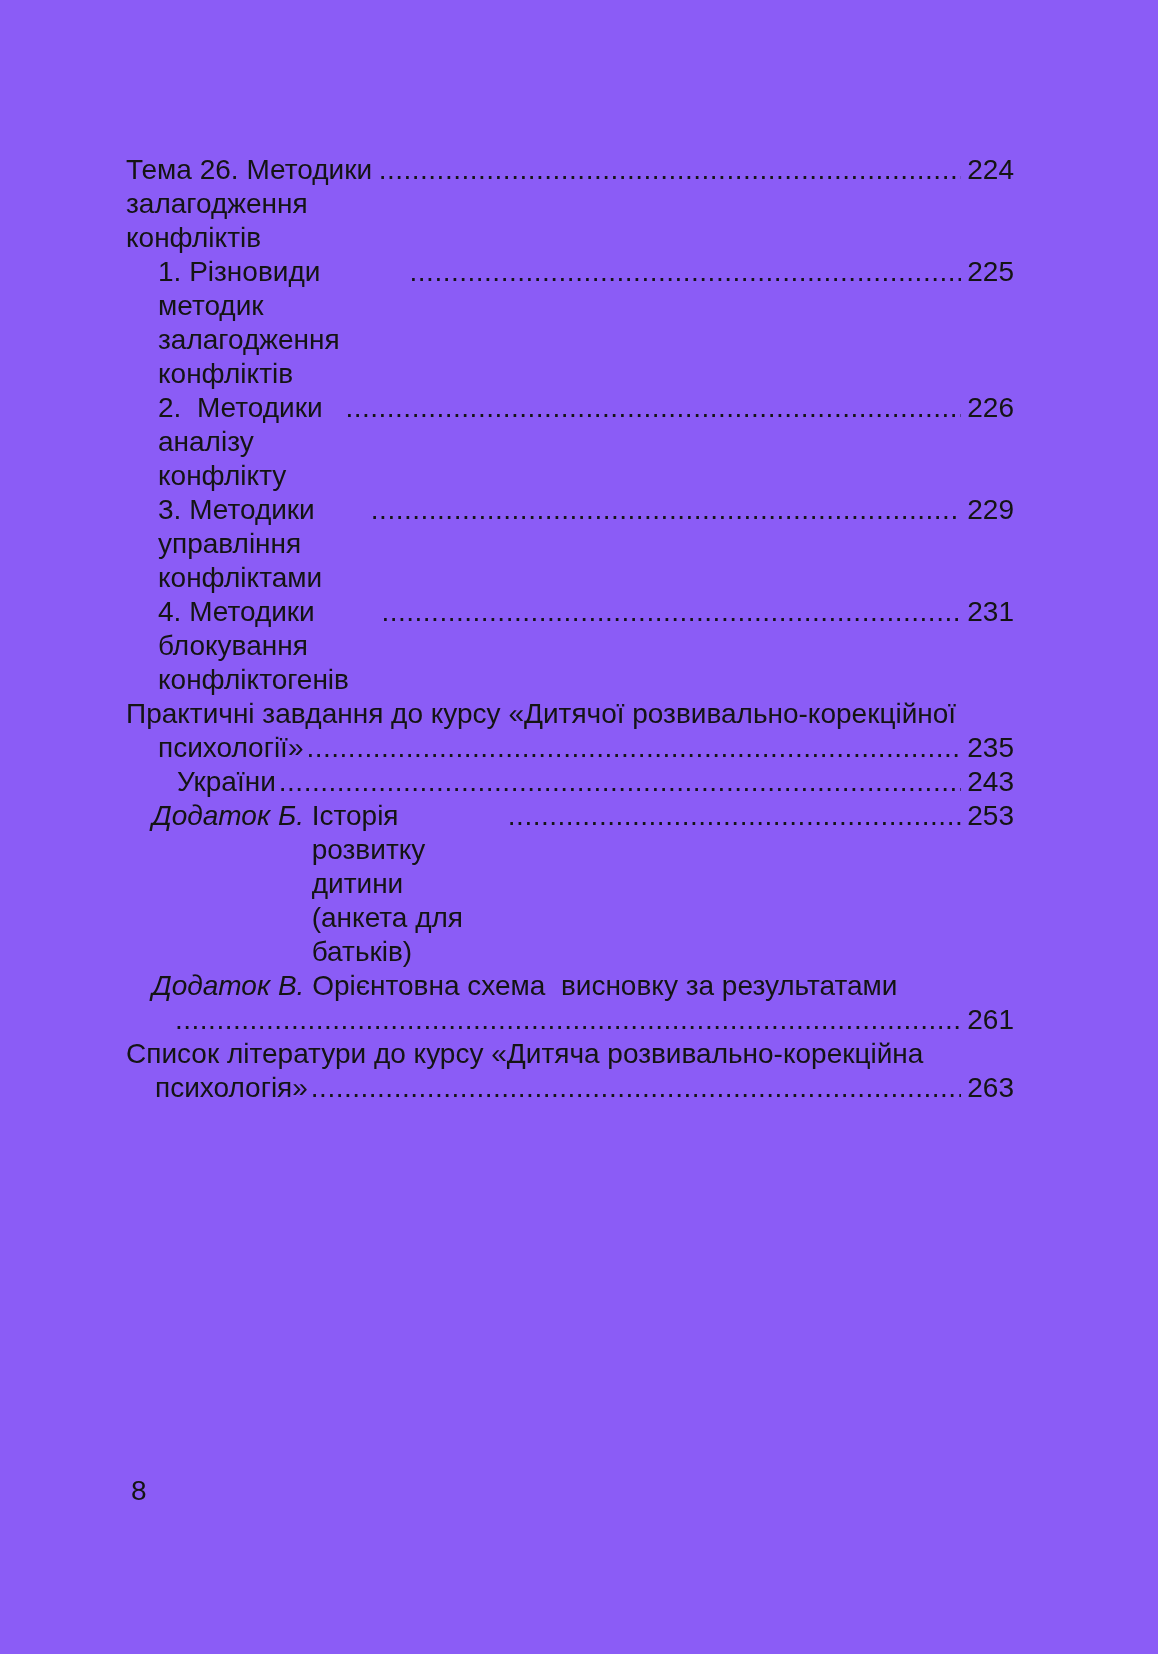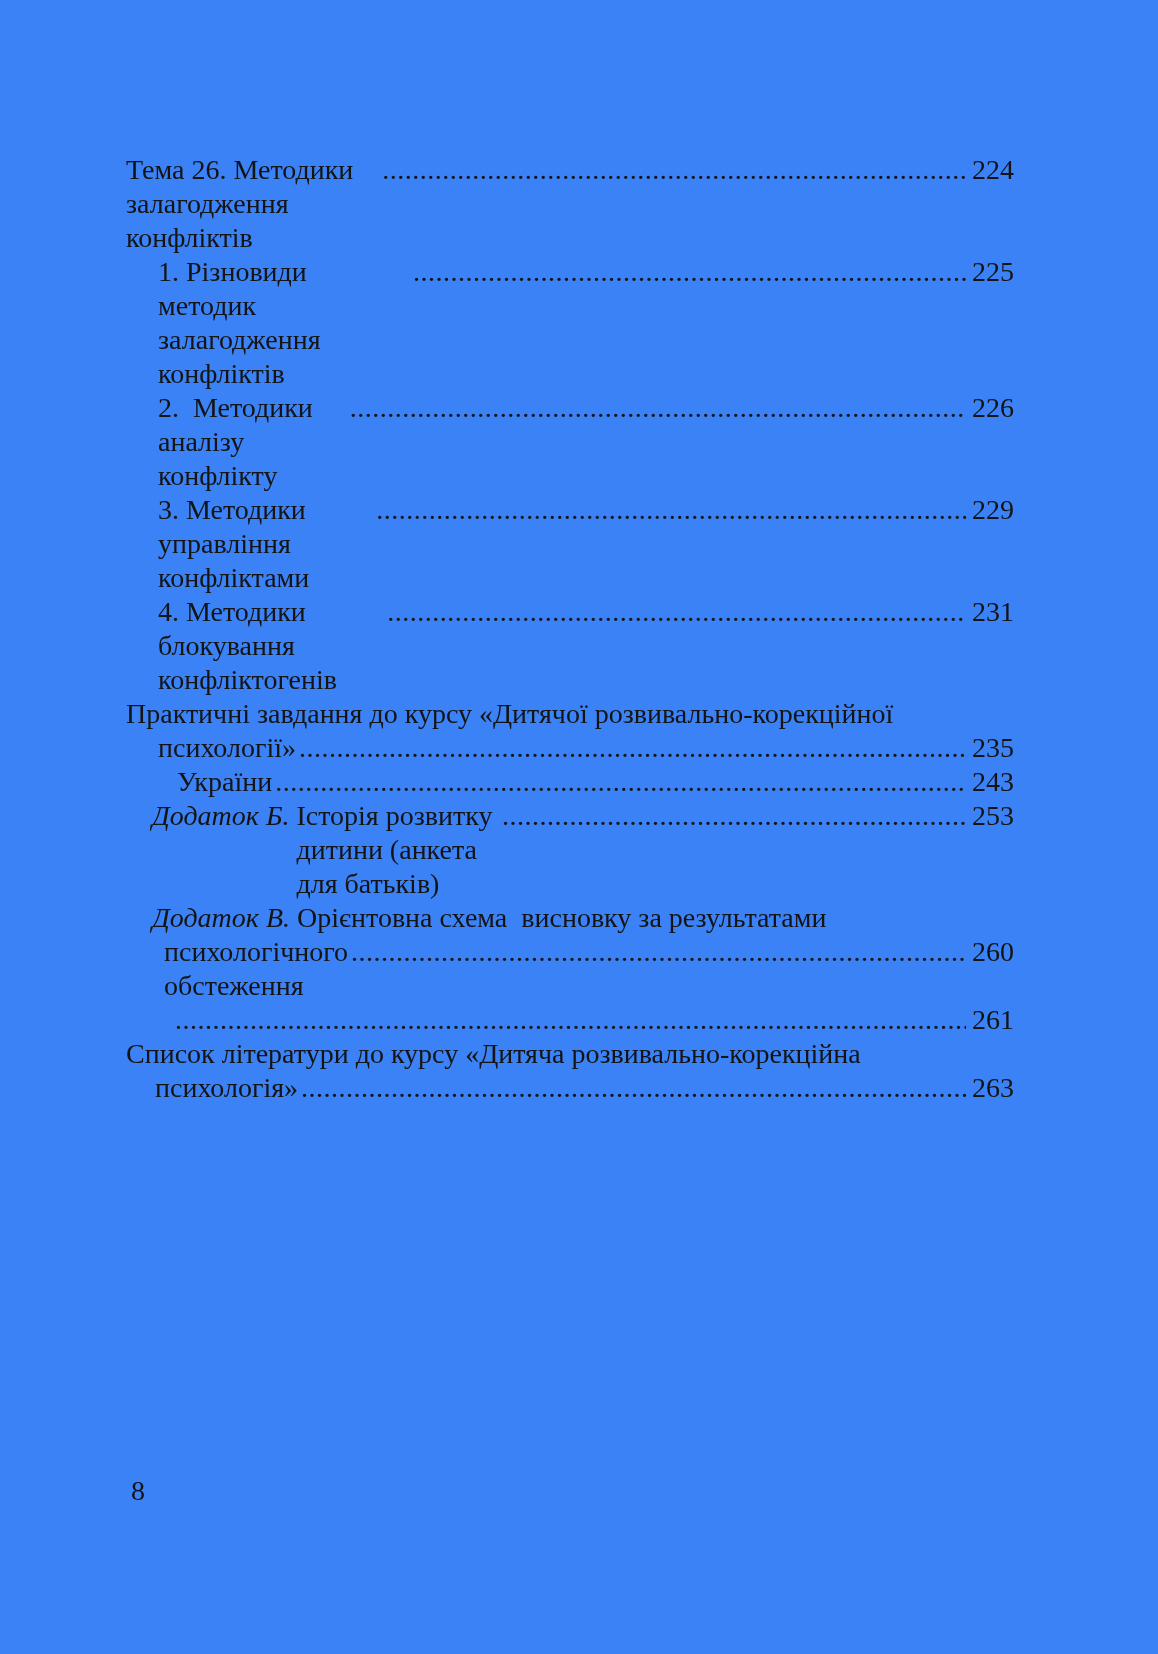--- a/index.html
+++ b/index.html
@@ -5,23 +5,23 @@
   html, body {
     margin: 0;
     padding: 0;
     background: #e8e8e8;
   }
   .sheet {
     position: relative;
     width: 1158px;
     height: 1654px;
     margin: 0 auto;
-    background: #3b82f6;
+    background: #8b5cf6;
     color: #141414;
-    font-family: Liberation Serif, serif;
+    font-family: Liberation Sans, sans-serif;
     overflow: hidden;
   }
   .toc {
     position: absolute;
     left: 126px;
     top: 153px;
     width: 888px;
     font-size: 28px;
     line-height: 34px;
   }
@@ -115,25 +115,20 @@
       <span class="entry-text">Історія розвитку дитини (анкета для батьків)</span>
       <span class="leader"></span>
       <span class="page-ref">253</span>
     </div>
 
     <div class="toc-line" style="--ind:26px">
       <span class="prefix">Додаток В.</span>
       <span class="entry-text">Орієнтовна схема&nbsp; висновку за результатами</span>
     </div>
 
-    <div class="toc-line" style="--ind:38px">
-      <span class="entry-text">психологічного обстеження</span>
-      <span class="leader"></span>
-      <span class="page-ref">260</span>
-    </div>
 
 
     <div class="toc-line" style="--ind:46px">
       <span class="leader"></span>
       <span class="page-ref">261</span>
     </div>
 
     <div class="toc-line sp-before" style="--ind:0px">
       <span class="entry-text">Список літератури до курсу «Дитяча розвивально-корекційна</span>
     </div>

